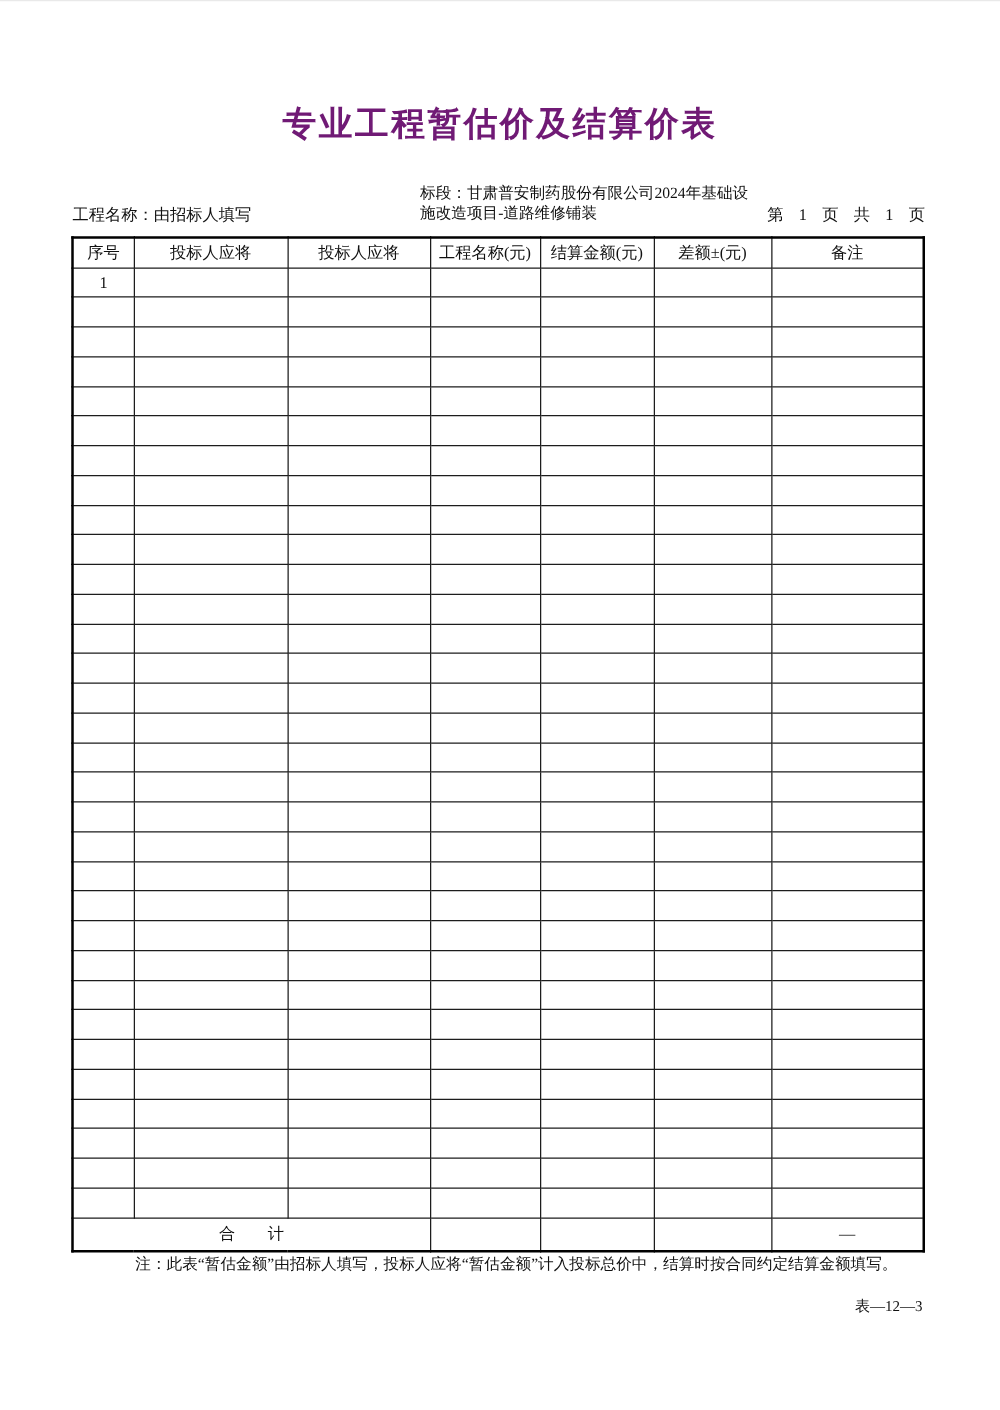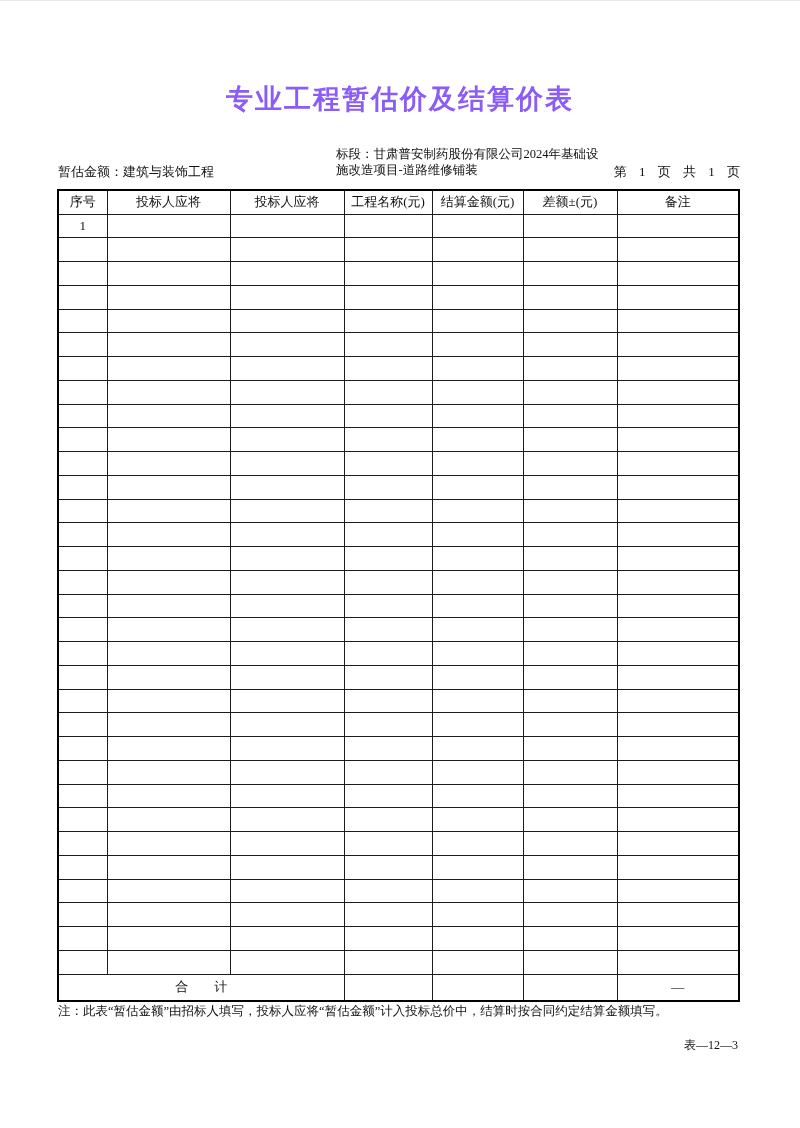--- a/index.html
+++ b/index.html
@@ -16,21 +16,21 @@
   .title {
     position: absolute;
     top: 80px;
     left: 0;
     width: 100%;
     text-align: center;
     font-size: 27px;
     font-weight: 600;
     letter-spacing: 2px;
     margin: 0;
-    color: #8b5cf6;
+    color: #701a75;
   }
   .meta-left {
     position: absolute;
     left: 58px;
     top: 162px;
     font-size: 13px;
     white-space: nowrap;
   }
   .meta-center {
     position: absolute;
@@ -71,36 +71,37 @@
   table.form thead tr { height: 24px; }
   table.form tbody tr { height: 23.75px; }
   table.form tfoot tr { height: 27px; }
   .note {
     position: absolute;
     left: 58px;
     top: 1002px;
     width: 660px;
     font-size: 12.5px;
     line-height: 16px;
+    text-align: right;
   }
   .form-code {
     position: absolute;
     right: 62px;
     top: 1036px;
     font-size: 12px;
   }
 </style>
 </head>
 <body>
 
 <div class="page">
 
   <h1 class="title">专业工程暂估价及结算价表</h1>
 
-  <div class="meta-left">暂估金额：建筑与装饰工程</div>
+  <div class="meta-left">工程名称：由招标人填写</div>
 
   <div class="meta-center">
     <div>标段：甘肃普安制药股份有限公司2024年基础设</div>
     <div>施改造项目-道路维修铺装</div>
   </div>
 
   <div class="meta-right">第 1 页 共 1 页</div>
 
   <table class="form">
     <colgroup>

